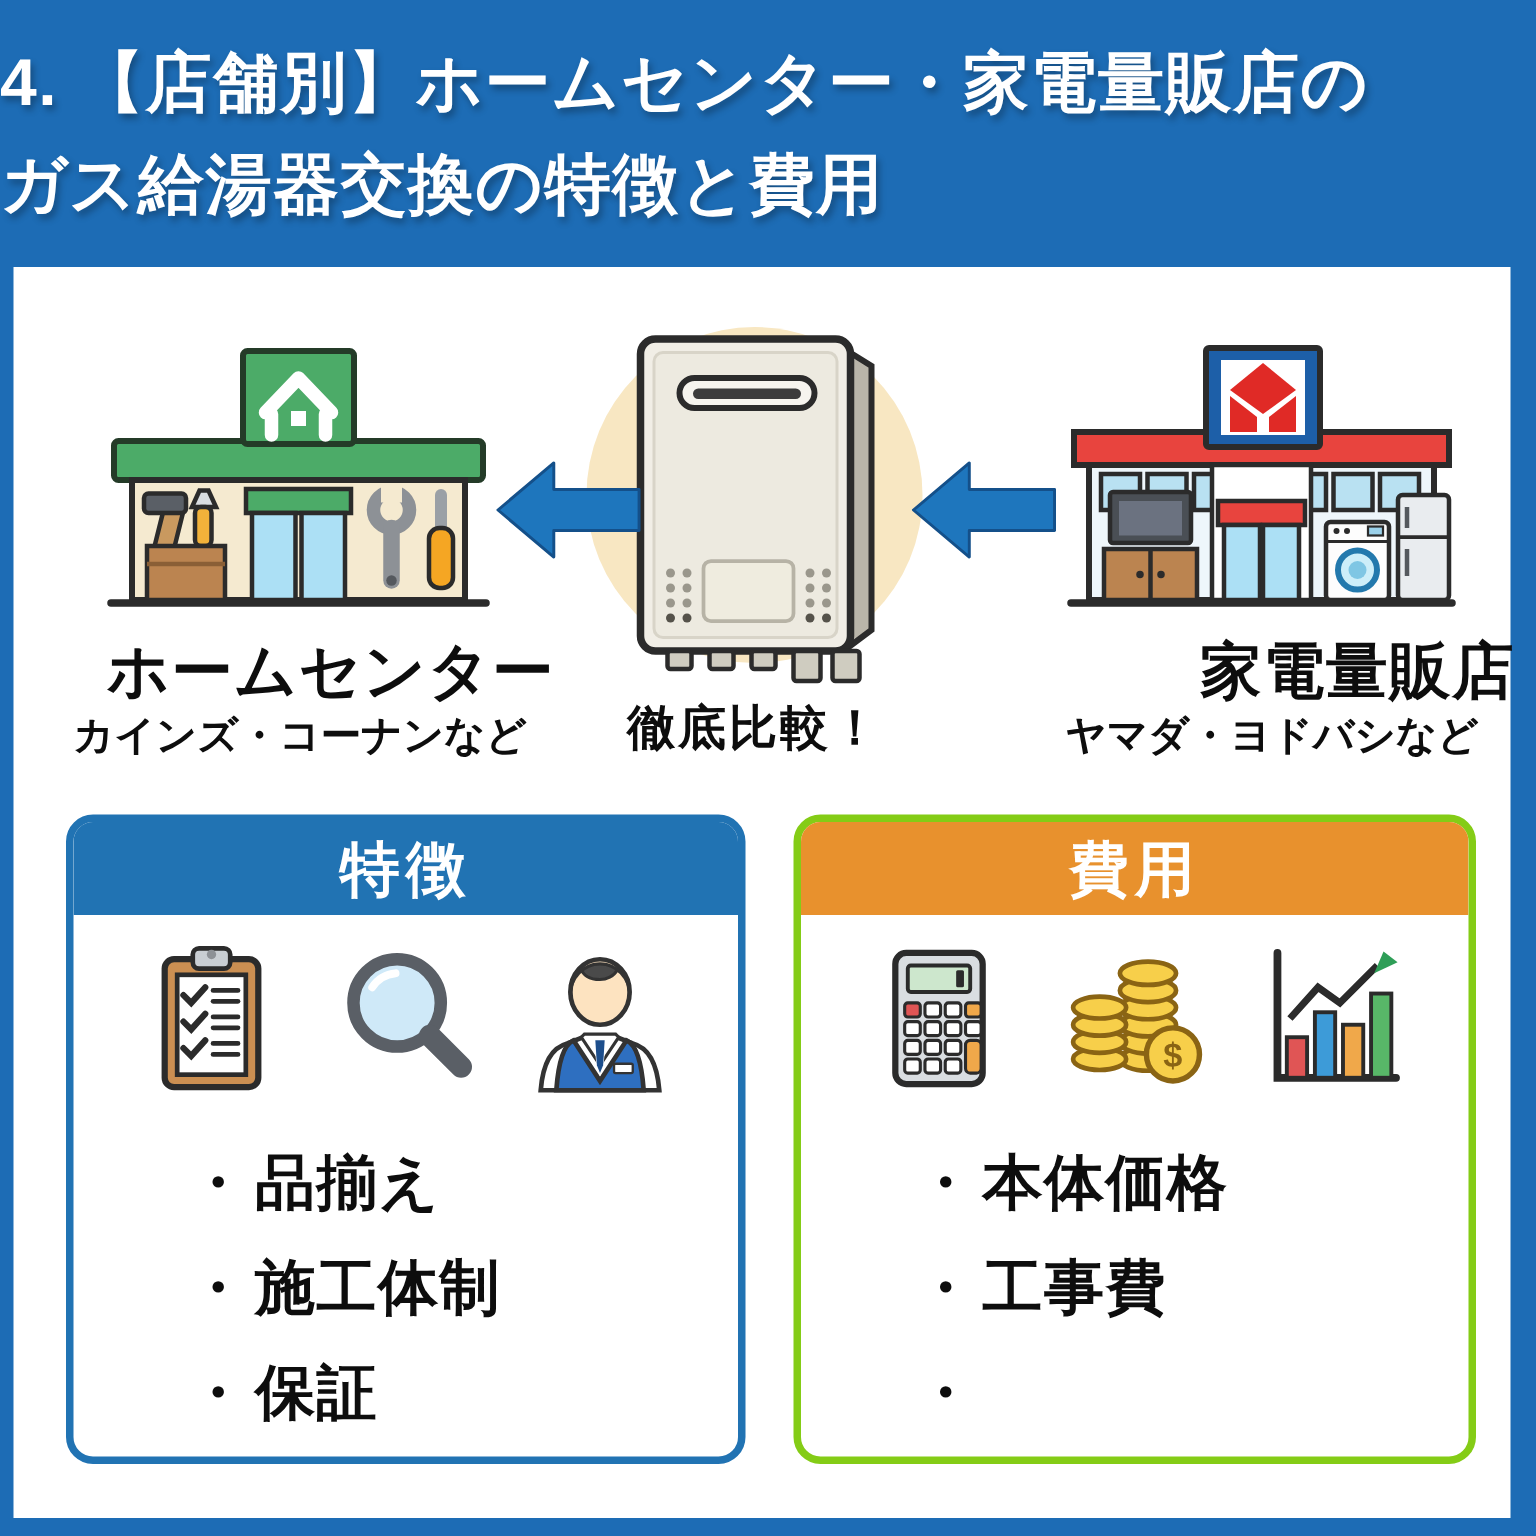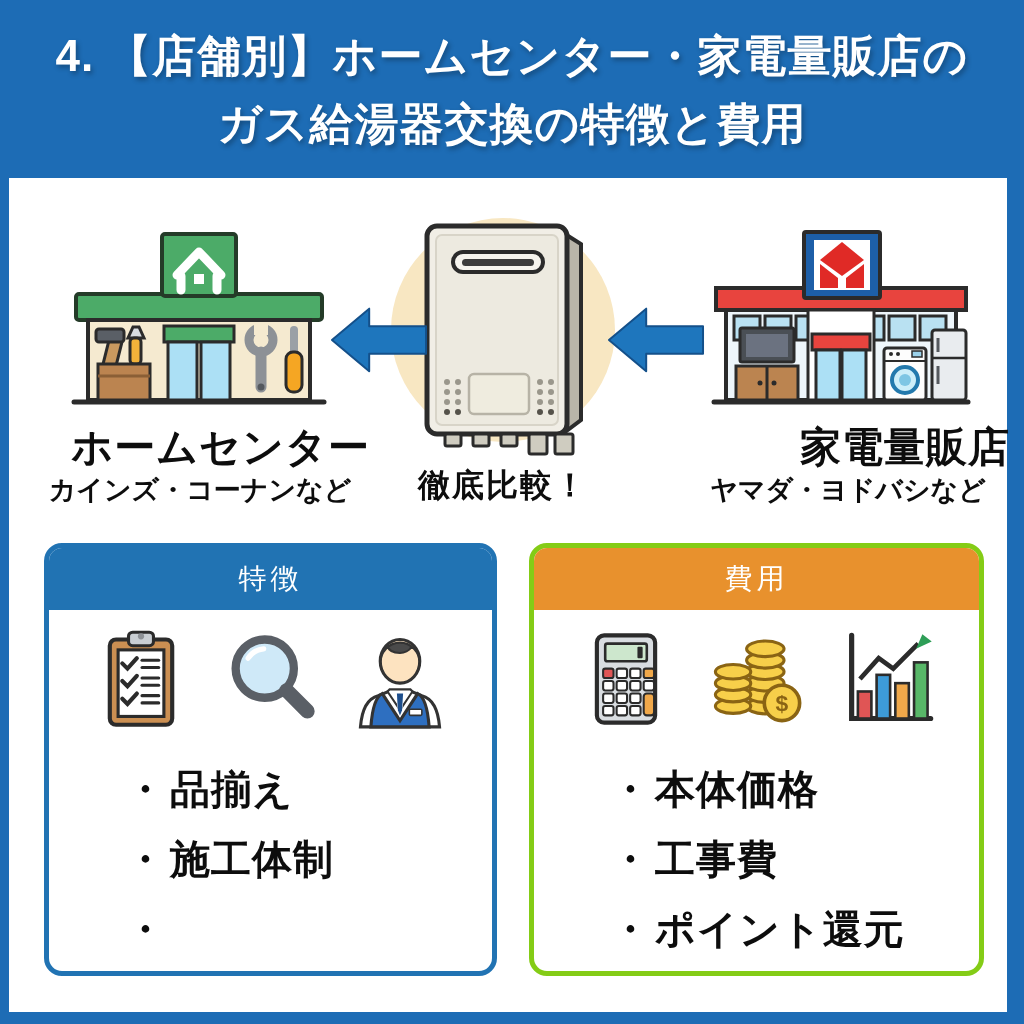--- a/index.html
+++ b/index.html
@@ -8,21 +8,21 @@
     background:#1d6cb5;
     font-family:"Liberation Sans",sans-serif;
     position:relative;overflow:hidden;
     color:#111;
   }
   #stage{position:absolute;left:0;top:0;width:1024px;height:1024px;}
 
   
   .title{
     position:absolute;left:0;top:22px;width:1024px;
-    text-align:center;color:#ffffff;font-weight:bold;
+    text-align:left;color:#ffffff;font-weight:bold;
     font-size:44px;line-height:68px;letter-spacing:1px;
     text-shadow:2px 3px 5px rgba(0,0,0,.30);
   }
 
   
   .content{
     position:absolute;left:9px;top:178px;width:998px;height:834px;
     background:#ffffff;
   }
 
@@ -44,21 +44,21 @@
 
   
   .panel{
     position:absolute;top:543px;height:433px;border-radius:18px;
     overflow:hidden;box-sizing:border-box;background:#fff;
   }
   .panel.features{left:44px;width:453px;border:5px solid #2173b3;}
   .panel.costs{left:529px;width:455px;border:5px solid #84cc16;}
   .panel-header{
     height:62px;display:flex;align-items:center;justify-content:center;
-    color:#fff;font-size:28px;font-weight:normal;letter-spacing:4px;
+    color:#fff;font-size:40px;font-weight:bold;letter-spacing:4px;
   }
   .features .panel-header{background:#2173b3;}
   .costs .panel-header{background:#e8912d;}
   .icon-row{
     display:flex;justify-content:space-evenly;align-items:center;
     padding:14px 14px 0 14px;height:110px;
   }
   .icon-row svg{width:104px;height:104px;}
   .item-list{padding:20px 0 0 76px;}
   .li{
@@ -240,20 +240,21 @@
       <div class="li">
         <span class="dot">・</span>
         <span>品揃え</span>
       </div>
       <div class="li">
         <span class="dot">・</span>
         <span>施工体制</span>
       </div>
       <div class="li">
         <span class="dot">・</span>
+        <span>保証</span>
       </div>
     </div>
   </div>
 
   <div class="panel costs">
     <div class="panel-header">
       <span>費用</span>
     </div>
     <div class="icon-row">
       <svg viewBox="0 0 100 100">
@@ -308,18 +309,17 @@
       <div class="li">
         <span class="dot">・</span>
         <span>本体価格</span>
       </div>
       <div class="li">
         <span class="dot">・</span>
         <span>工事費</span>
       </div>
       <div class="li">
         <span class="dot">・</span>
-        <span>ポイント還元</span>
       </div>
     </div>
   </div>
 
 </div>
 
 </body></html>

